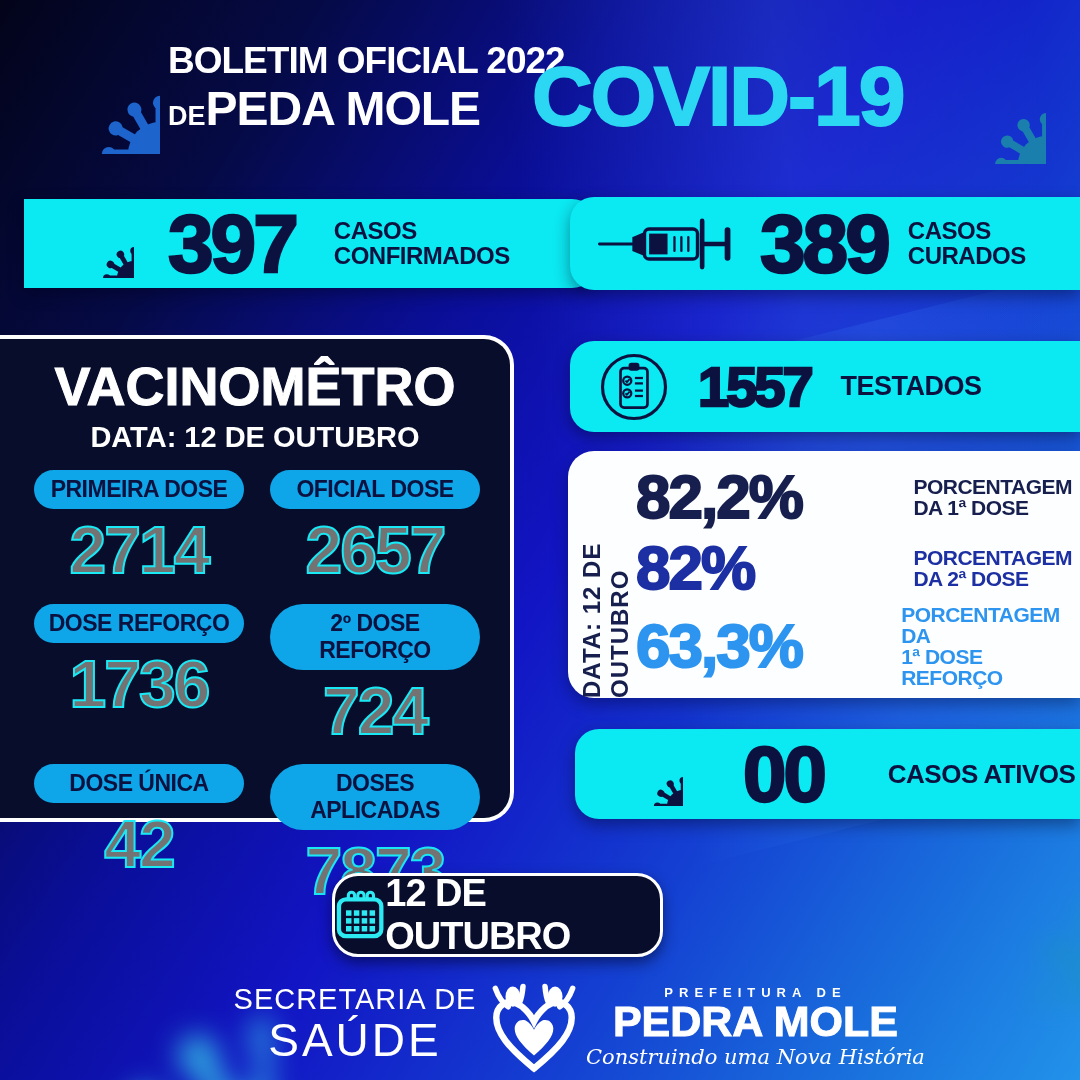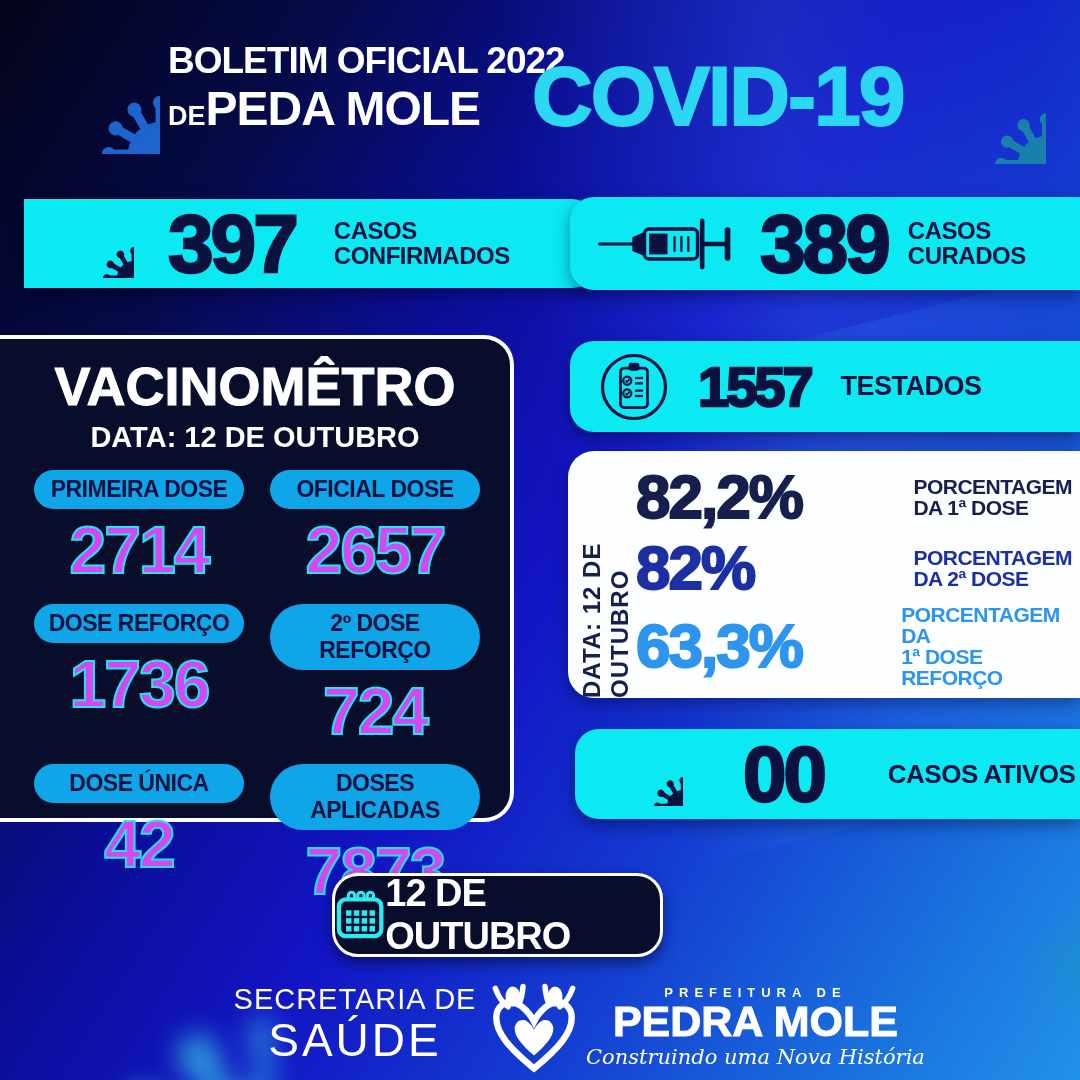--- a/index.html
+++ b/index.html
@@ -45,21 +45,21 @@
   .vac{position:absolute;left:0;top:335px;width:514px;height:487px;box-sizing:border-box;
     background:#070d2a;border:4px solid #fff;border-left:none;border-radius:0 30px 30px 0;
     color:#fff;text-align:center;padding-top:16px;}
   .vac-title{font-weight:bold;font-size:54px;letter-spacing:0;-webkit-text-stroke:1px #fff;}
   .vac-date{font-weight:bold;font-size:29px;margin-top:4px;letter-spacing:0;}
   .vac-grid{display:grid;grid-template-columns:1fr 1fr;column-gap:26px;row-gap:12px;
     padding:16px 30px 0 34px;}
   .vac-cell{display:flex;flex-direction:column;align-items:center;}
   .pill{background:#0ea5e9;color:#0c1240;font-weight:bold;font-size:23px;letter-spacing:-0.5px;
     border-radius:999px;padding:6px 10px;width:100%;box-sizing:border-box;text-align:center;}
-  .vac-num{color:#d946ef;font-weight:bold;font-size:66px;letter-spacing:-2px;
+  .vac-num{color:#737373;font-weight:bold;font-size:66px;letter-spacing:-2px;
     -webkit-text-stroke:2px #19e8f5;line-height:1.25;}
 
   .pct{position:absolute;left:568px;top:451px;width:512px;height:247px;background:#fcfeff;
     border-radius:26px 0 0 26px;box-shadow:0 6px 16px rgba(0,0,25,.35);}
   .pct-vdate{position:absolute;left:10px;top:0;height:100%;display:flex;align-items:center;
     writing-mode:vertical-rl;transform:rotate(180deg);font-weight:bold;font-size:24px;
     color:#161f4e;letter-spacing:1px;}
   .pct-rows{position:absolute;left:68px;top:10px;right:8px;bottom:10px;display:flex;
     flex-direction:column;justify-content:space-around;}
   .pct-row{display:flex;align-items:center;}

